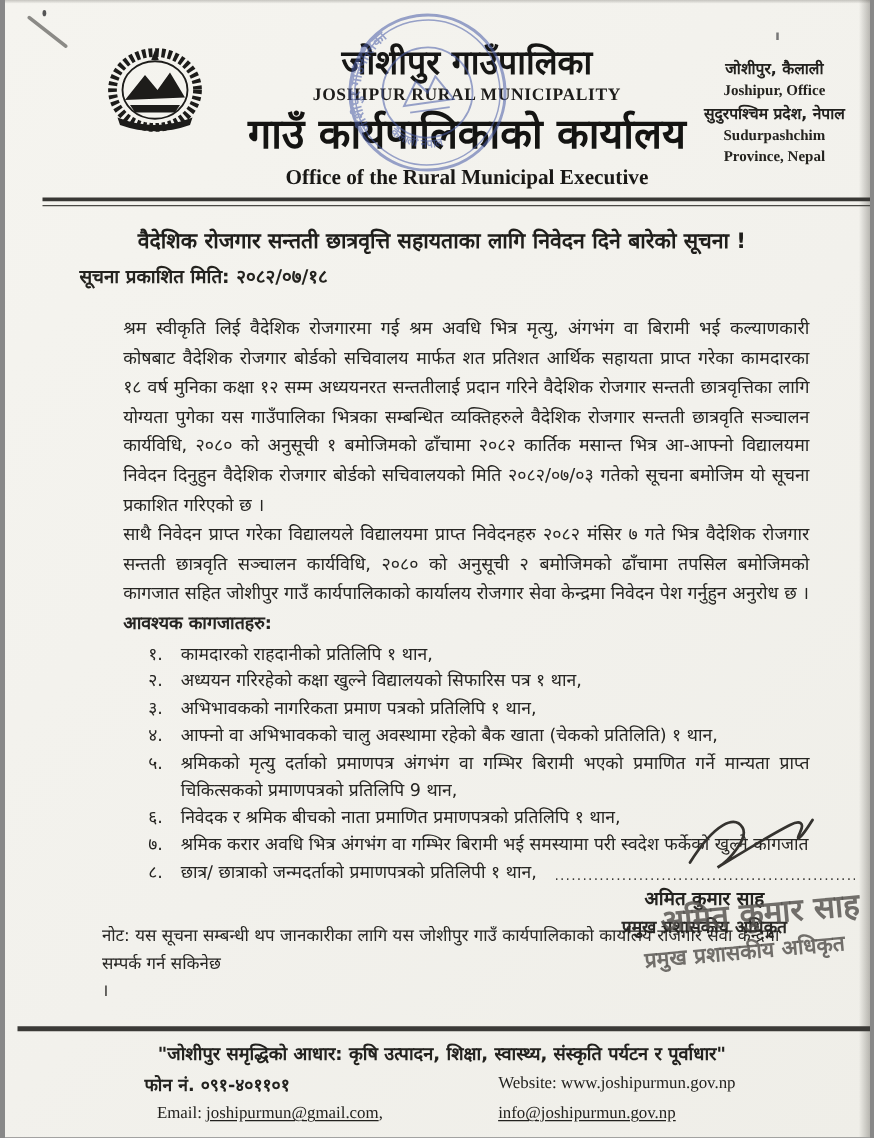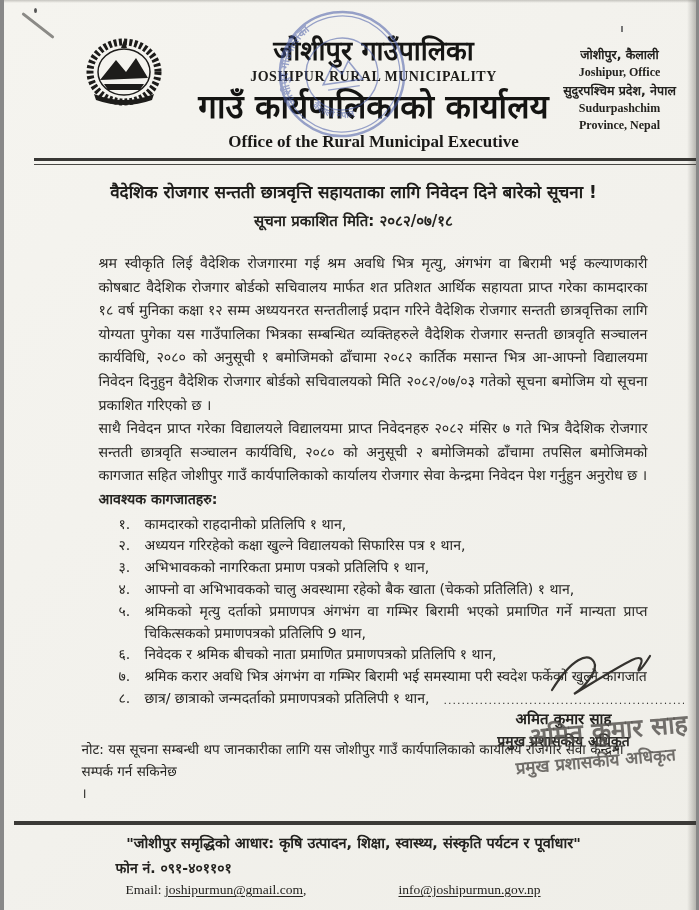--- a/index.html
+++ b/index.html
@@ -31,21 +31,21 @@
   .hr-en{font-family:"Liberation Serif",serif;font-size:12px;font-weight:bold;color:#24231f;}
   .stamp-blue{position:absolute;left:272px;top:8px;width:132px;height:132px;opacity:.55;transform:rotate(-8deg);}
 
   .rule-double{position:absolute;left:30px;top:158px;width:665px;height:3px;
     border-top:3px solid #39383500;border-top-color:#393835;border-bottom:1px solid #4a4945;}
 
   
   .notice-title{position:absolute;left:60px;top:180px;width:580px;text-align:center;
     font-size:17px;font-weight:bold;color:#1f1e1b;}
   .notice-title span{text-underline-offset:3px;}
-  .notice-date{position:absolute;left:60px;top:210px;width:580px;text-align:center;
+  .notice-date{position:absolute;left:60px;top:210px;width:580px;
     font-size:15px;font-weight:bold;color:#24231f;}
 
   .body-text{position:absolute;left:95px;top:252px;width:549px;
     font-size:14.2px;line-height:23.6px;text-align:justify;color:#262522;}
   .body-text p{margin:0;}
   .docs-heading{font-weight:bold;text-align:left;}
   ol.docs{margin:2px 0 0 0;padding:0;list-style:none;}
   ol.docs li{display:flex;line-height:21.8px;font-size:14px;}
   ol.docs .num{width:26px;flex:0 0 26px;margin-left:20px;}
   ol.docs .txt{flex:1;}
@@ -195,17 +195,20 @@
     <span>नोट: यस सूचना सम्बन्धी थप जानकारीका लागि यस जोशीपुर गाउँ कार्यपालिकाको कार्यालय रोजगार सेवा केन्द्रमा सम्पर्क गर्न सकिनेछ</span><br>
     <span>।</span>
   </div>
 
   <div class="rule-footer"></div>
   <div class="footer-slogan">"जोशीपुर समृद्धिको आधार: कृषि उत्पादन, शिक्षा, स्वास्थ्य, संस्कृति पर्यटन र पूर्वाधार"</div>
   <div class="footer-phone">फोन नं. ०९१-४०११०१</div>
   <div class="footer-email">
     <span>Email: </span><span class="linkish">joshipurmun@gmail.com</span><span>,</span>
   </div>
+  <div class="footer-web">
+    <span>Website: </span><span>www.joshipurmun.gov.np</span>
+  </div>
   <div class="footer-info">
     <span class="linkish">info@joshipurmun.gov.np</span>
   </div>
 
 </div>
 
 </body></html>

